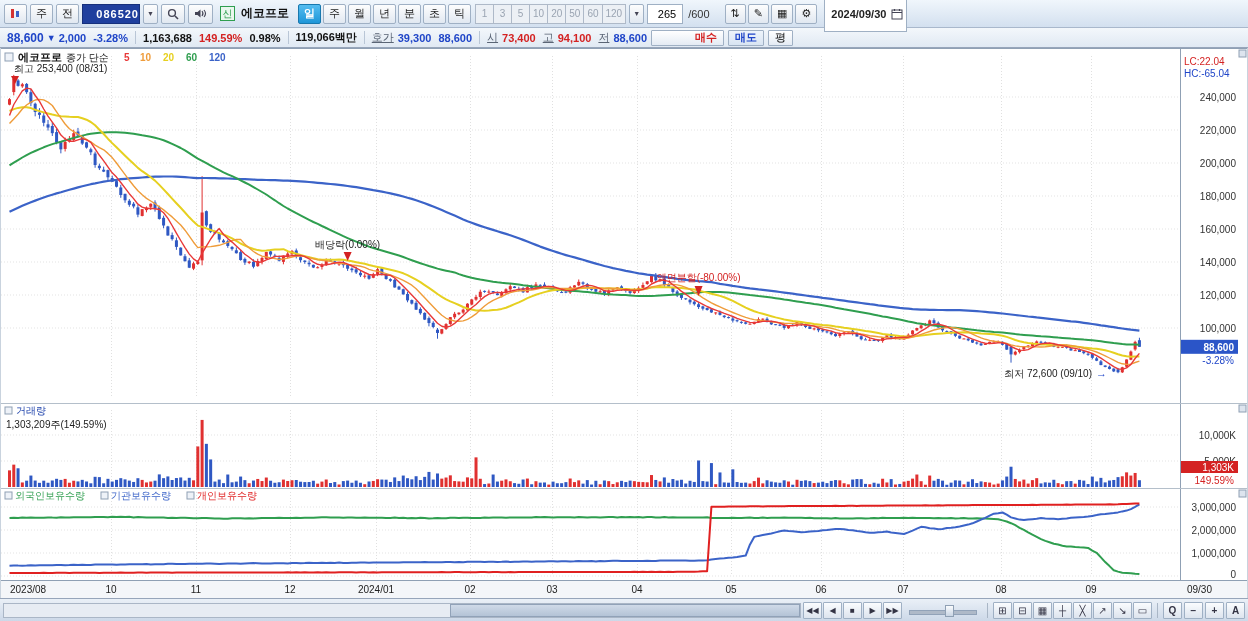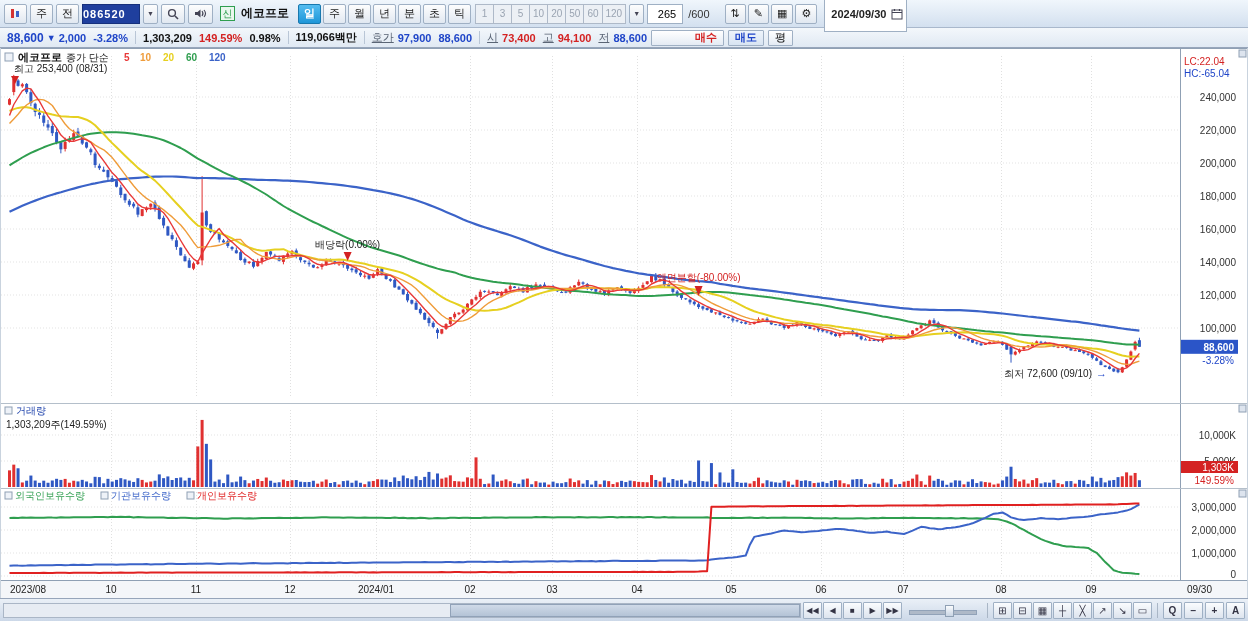--- a/index.html
+++ b/index.html
@@ -8,21 +8,21 @@
 
   
   .toolbar{height:28px;display:flex;align-items:center;padding:0 4px;gap:3px;
     background:linear-gradient(#f0f6fc,#d3e0ef);border-bottom:1px solid #a9b8cc;}
   .tbtn{height:20px;min-width:20px;padding:0 5px;display:inline-flex;align-items:center;justify-content:center;
     background:linear-gradient(#fdfdfd,#e1e8f1);border:1px solid #9fb0c4;border-radius:2px;font-size:11px;color:#222;cursor:default;}
   .tbtn.arrow{min-width:15px;padding:0 2px;font-size:7px;color:#445;}
   .tbtn.pbtn{min-width:22px;}
   .tbtn.pbtn.active{background:linear-gradient(#55bdf0,#1e96d8);color:#fff;border-color:#1878ae;font-weight:bold;}
   .code-input{width:58px;height:20px;background:#1f3f9e;color:#fff;border:1px solid #16307c;
-    font-weight:bold;text-align:left;font-size:11px;letter-spacing:1px;font-family:inherit;}
+    font-weight:bold;text-align:right;font-size:11px;letter-spacing:1px;font-family:inherit;}
   .mgroup{display:flex;margin-left:2px;}
   .mbtn{height:20px;min-width:19px;padding:0 3px;background:#ecf0f5;border:1px solid #aeb9c8;margin-left:-1px;
     color:#9aa4b2;font-size:10px;display:inline-flex;align-items:center;justify-content:center;}
   .count-input{width:36px;height:20px;border:1px solid #9fb0c4;text-align:right;padding-right:6px;background:#fff;font-size:11px;font-family:inherit;}
   .slash{color:#333;margin:0 12px 0 2px;}
   .credit-badge{width:15px;height:15px;border:1px solid #2f9e4f;color:#2f9e4f;background:#eaf7ee;
     display:inline-flex;align-items:center;justify-content:center;font-size:10px;margin-left:4px;}
   .stock-name{font-weight:bold;color:#111;padding:0 6px 0 3px;font-size:12px;}
   .date-box{display:flex;align-items:center;height:36px;border:1px solid #9fb0c4;background:#fff;padding:0 3px 0 6px;gap:5px;margin-left:4px;}
   .mini-candle{display:inline-block;width:11px;height:11px;position:relative;}
@@ -128,28 +128,28 @@
       </svg>
   </div>
 </div>
 
 <div class="quote-bar">
   <span class="blue qprice">88,600</span>
   <span class="blue qarrow">▼</span>
   <span class="blue">2,000</span>
   <span class="blue gap">-3.28%</span>
   <span class="sep"></span>
-  <span class="blk">1,303,209</span>
+  <span class="blk">1,163,688</span>
   <span class="red gap">149.59%</span>
   <span class="blk gap">0.98%</span>
   <span class="sep"></span>
   <span class="blk">119,066백만</span>
   <span class="sep"></span>
   <span class="dim">호가</span>
-  <span class="blue">97,900</span>
+  <span class="blue">39,300</span>
   <span class="blue gap">88,600</span>
   <span class="sep"></span>
   <span class="dim">시</span>
   <span class="red">73,400</span>
   <span class="dim gap">고</span>
   <span class="red">94,100</span>
   <span class="dim gap">저</span>
   <span class="blue">88,600</span>
   <button class="qbtn buy">매수</button>
   <button class="qbtn sell">매도</button>

